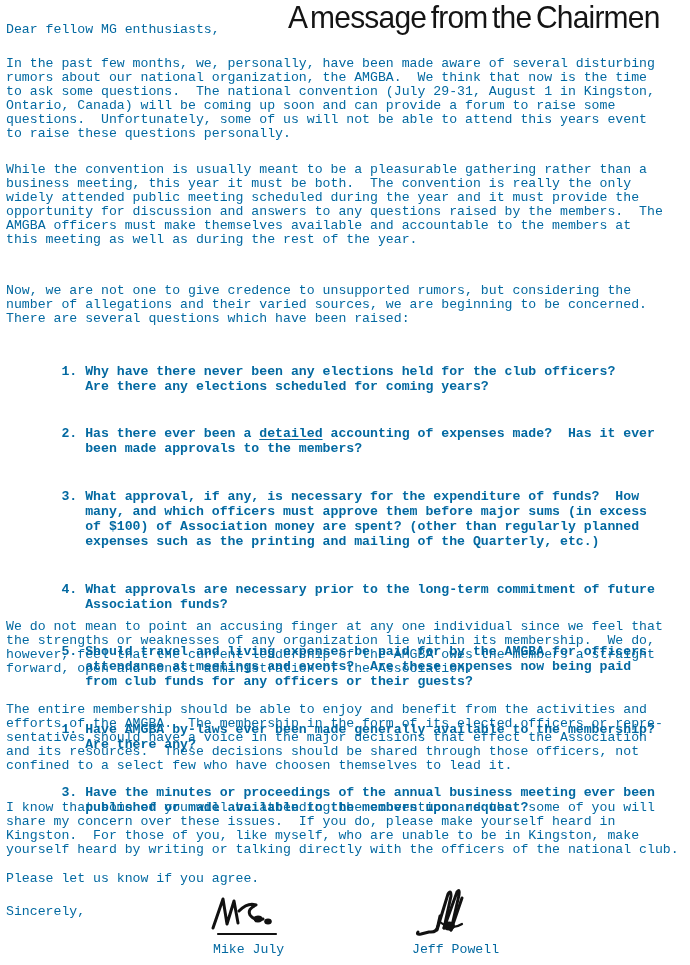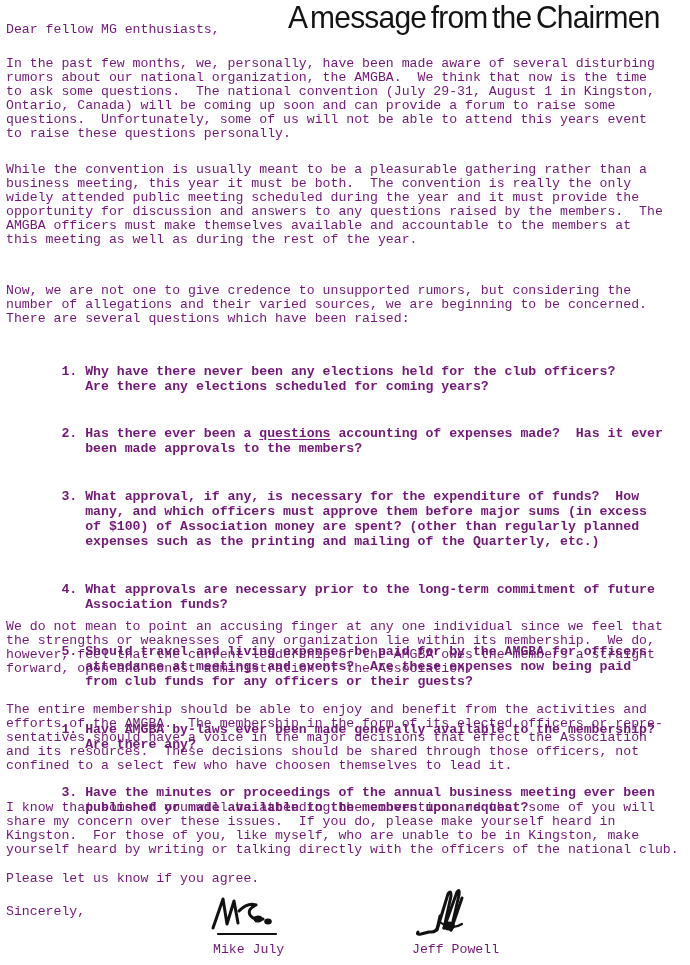--- a/index.html
+++ b/index.html
@@ -11,21 +11,21 @@
     overflow:hidden;
     color:#1c1c1c;
     font-family:"Liberation Mono","DejaVu Sans Mono",monospace;
   }
   .mono{
     position:absolute;
     left:6px;
     white-space:pre;
     font-size:13.2px;
     line-height:14px;
-    color:#701a75;
+    color:#0369a1;
   }
   .title{
     position:absolute;
     left:288px;top:0;
     margin:0;
     font-family:"Liberation Sans",sans-serif;
     font-weight:400;
     font-size:30px;
     letter-spacing:-0.8px;
     word-spacing:-3px;
@@ -63,21 +63,21 @@
 opportunity for discussion and answers to any questions raised by the members.  The
 AMGBA officers must make themselves available and accountable to the members at
 this meeting as well as during the rest of the year.</div>
   <div class="mono" style="top:283.5px">Now, we are not one to give credence to unsupported rumors, but considering the
 number of allegations and their varied sources, we are beginning to be concerned.
 There are several questions which have been raised:</div>
 
   <div class="mono qlist" style="top:333.5px">
     <div class="qitem">       1. Why have there never been any elections held for the club officers?
           Are there any elections scheduled for coming years?</div>
-    <div class="qitem"><span>       2. Has there ever been a </span><span class="underlined">questions</span><span> accounting of expenses made?  Has it ever</span>
+    <div class="qitem"><span>       2. Has there ever been a </span><span class="underlined">detailed</span><span> accounting of expenses made?  Has it ever</span>
 <span>          been made approvals to the members?</span></div>
     <div class="qitem">       3. What approval, if any, is necessary for the expenditure of funds?  How
           many, and which officers must approve them before major sums (in excess
           of $100) of Association money are spent? (other than regularly planned
           expenses such as the printing and mailing of the Quarterly, etc.)</div>
     <div class="qitem">       4. What approvals are necessary prior to the long-term commitment of future
           Association funds?</div>
     <div class="qitem">       5. Should travel and living expenses be paid for by the AMGBA for officers
           attendance at meetings and events?  Are these expenses now being paid
           from club funds for any officers or their guests?</div>

